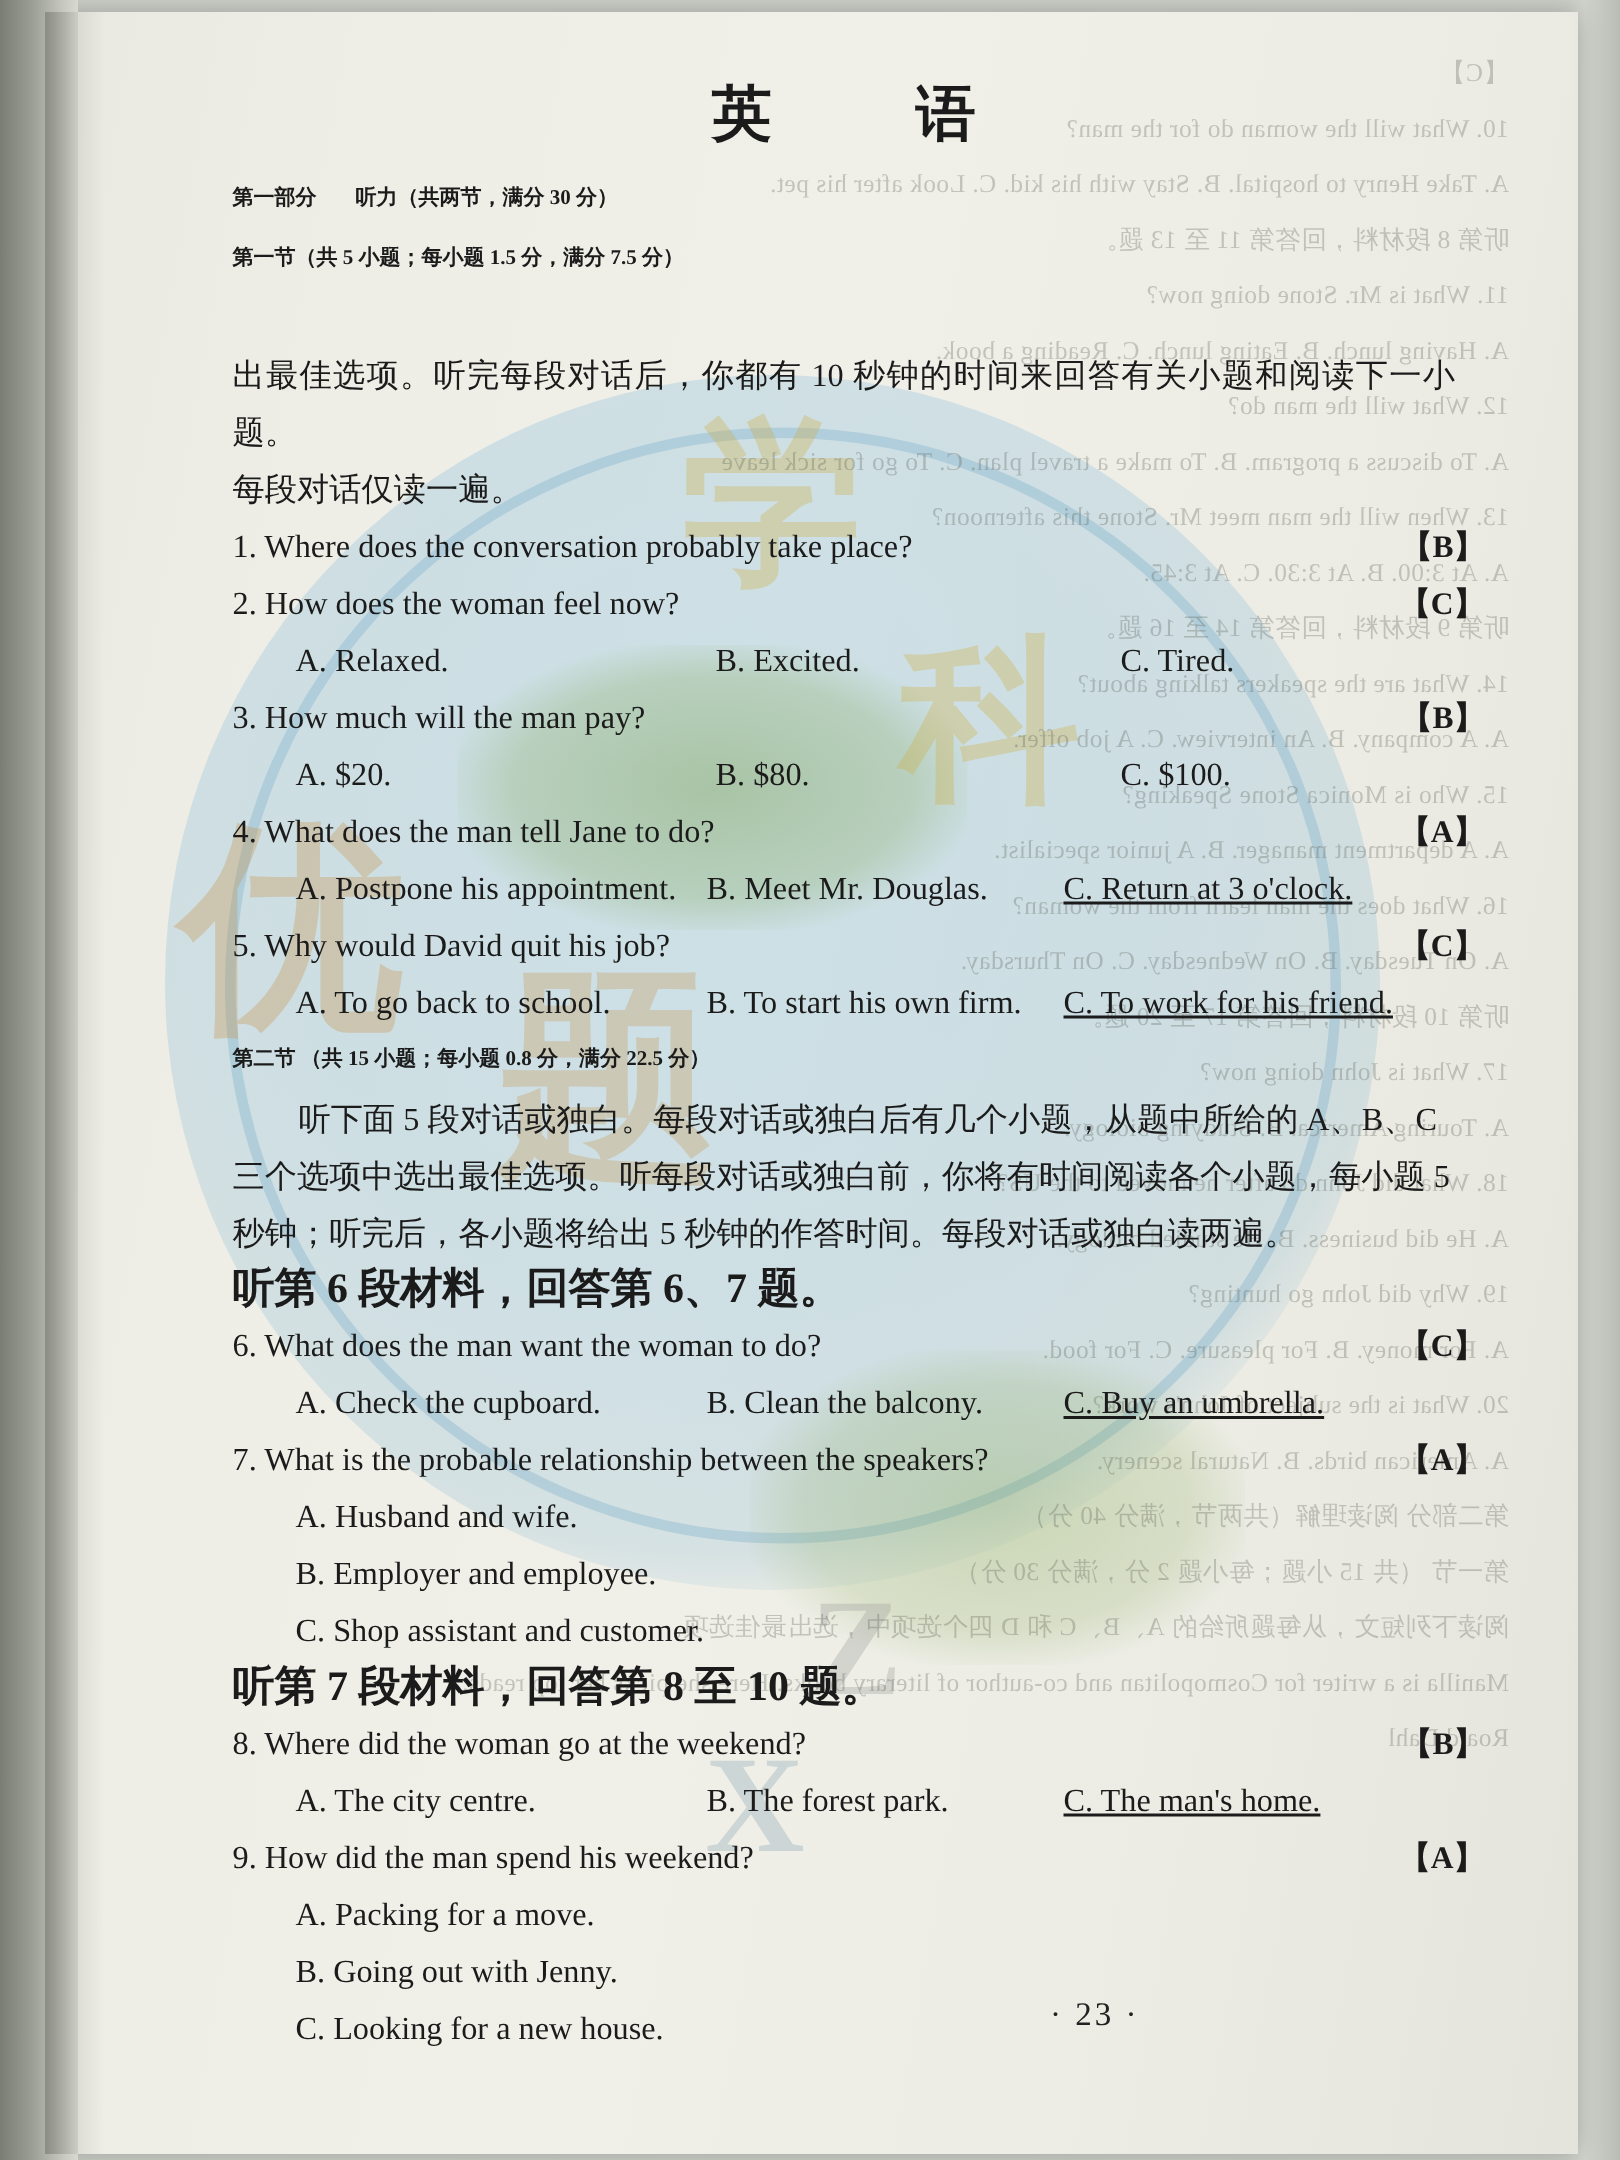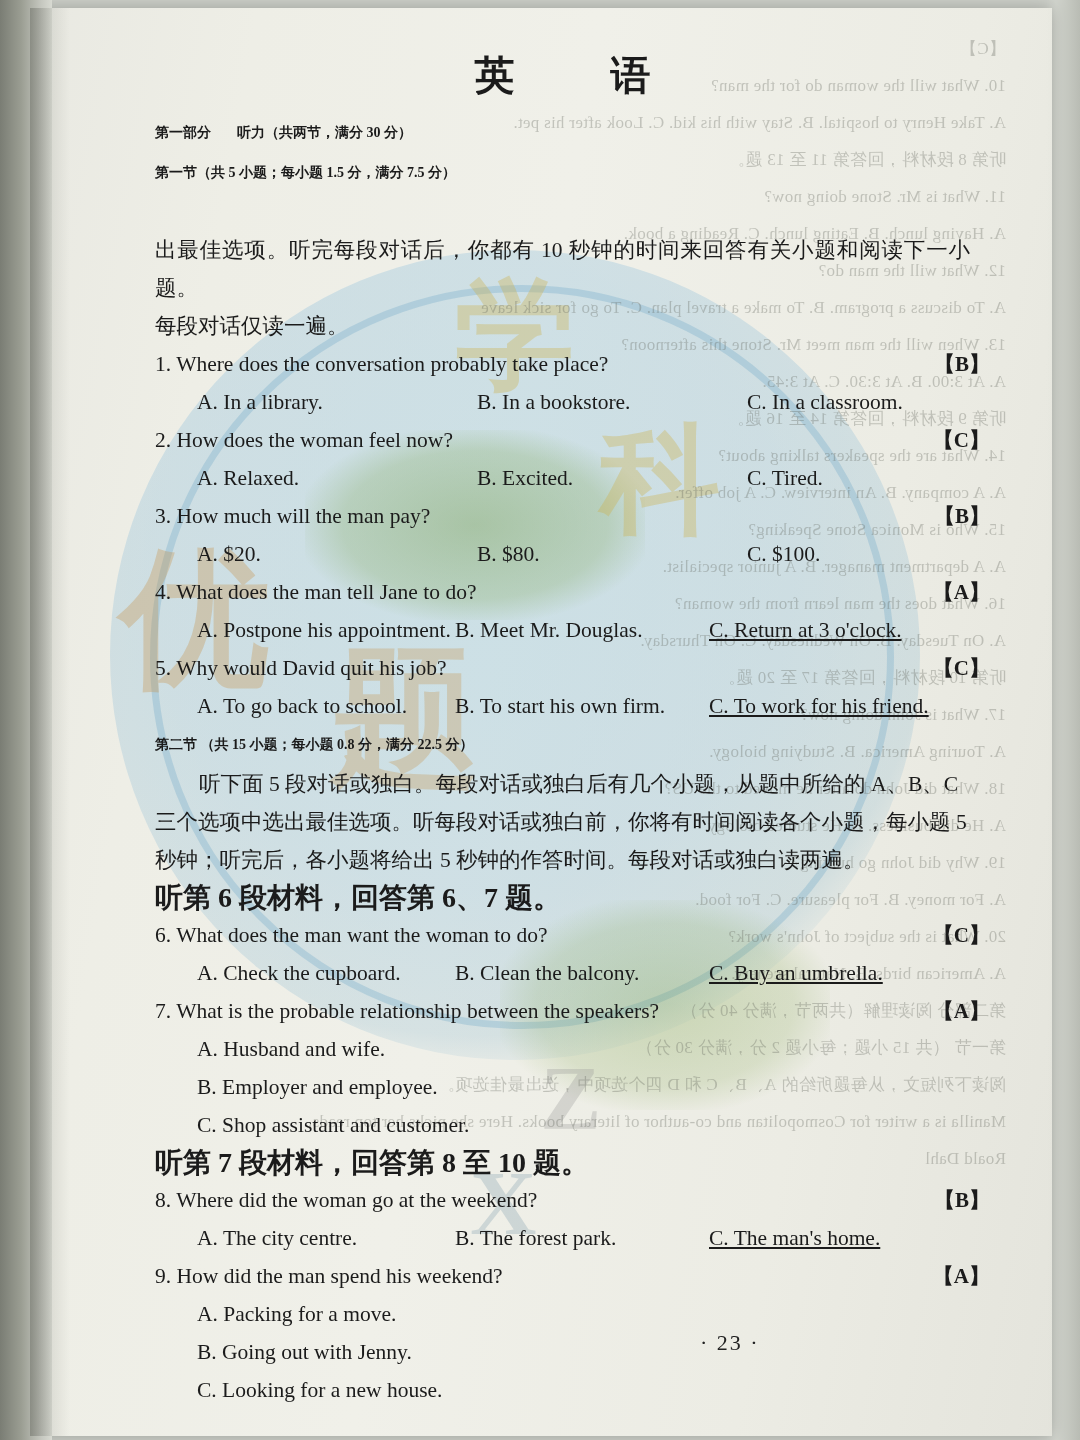--- a/index.html
+++ b/index.html
@@ -169,21 +169,21 @@
   }
   .opts {
     font-size: 21.5px;
     line-height: 38px;
     position: relative;
     height: 38px;
   }
   .opts .oa { position: absolute; left: 42px; }
   .opts .ob { position: absolute; left: 322px; }
   .opts .oc { position: absolute; left: 592px; }
-  .opts.wide .ob { position: absolute; left: 300px; }
+  .opts.wide .ob { position: absolute; left: 316px; }
   .opts.wide .oc { position: absolute; left: 554px; text-decoration: underline; }
   .stack { font-size: 21.5px; line-height: 38px; padding-left: 42px; }
   .ans {
     position: absolute;
     right: -20px;
     top: 0;
     font-size: 21px;
     font-weight: bold;
     letter-spacing: 0px;
   }
@@ -266,25 +266,20 @@
       <span class="indent"></span><br>
       <span>出最佳选项。听完每段对话后，你都有 10 秒钟的时间来回答有关小题和阅读下一小题。</span><br>
       <span>每段对话仅读一遍。</span>
     </div>
 
     <div class="q">
       <span>1.</span>
       <span>Where does the conversation probably take place?</span>
       <span class="ans">【B】</span>
     </div>
-    <div class="opts">
-      <span class="oa">A. In a library.</span>
-      <span class="ob">B. In a bookstore.</span>
-      <span class="oc">C. In a classroom.</span>
-    </div>
 
     <div class="q">
       <span>2.</span>
       <span>How does the woman feel now?</span>
       <span class="ans">【C】</span>
     </div>
     <div class="opts">
       <span class="oa">A. Relaxed.</span>
       <span class="ob">B. Excited.</span>
       <span class="oc">C. Tired.</span>

